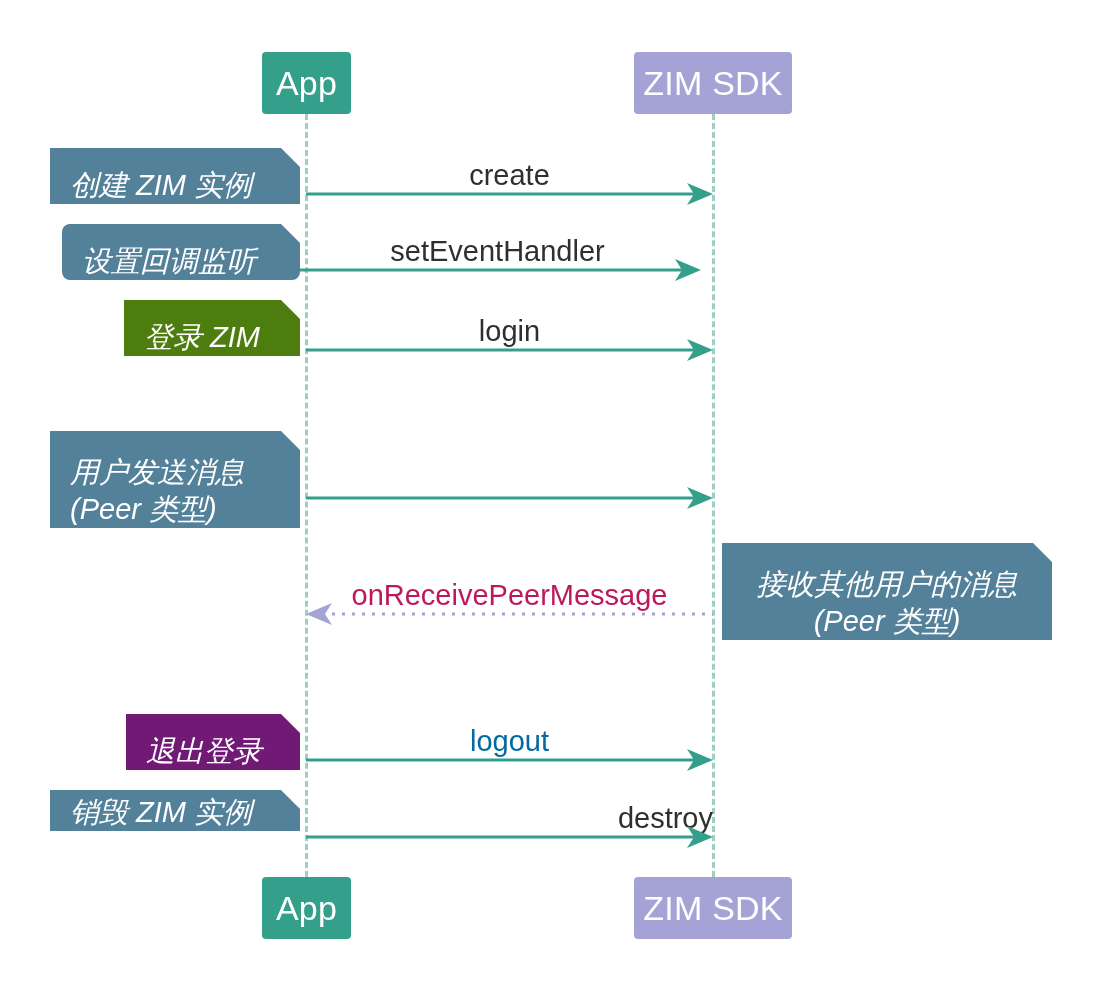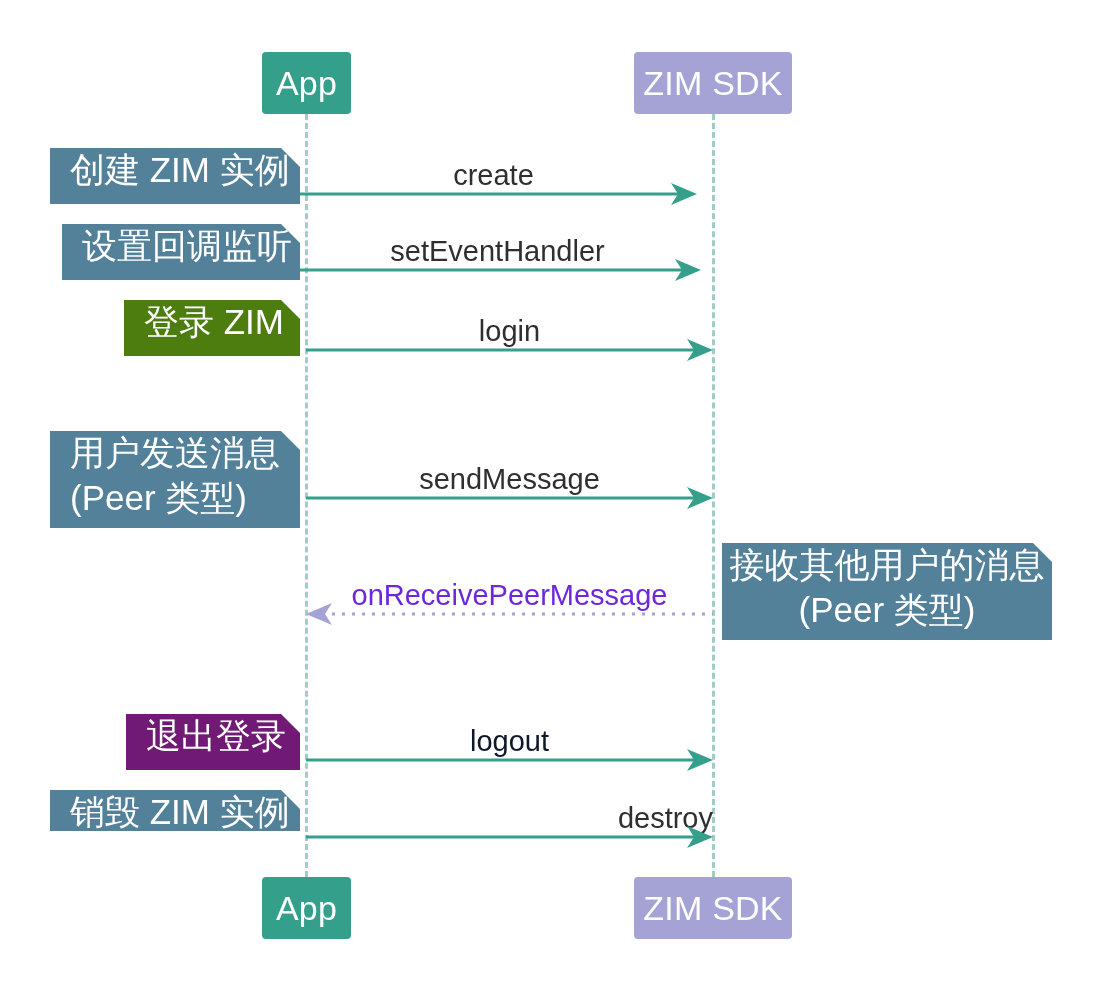--- a/index.html
+++ b/index.html
@@ -42,29 +42,30 @@
     white-space: nowrap;
   }
   .actor-app   { background: #34a08c; }
   .actor-sdk   { background: #a5a3d6; text-align: right; }
 
   
   .note {
     position: absolute;
     background: #53819a;
     color: #ffffff;
-    font-size: 35px;
+    font-size: 29px;
     line-height: 1.28;
     z-index: 3;
     box-sizing: border-box;
     display: flex;
     flex-direction: column;
-    justify-content: flex-start;
+    justify-content: flex-end;
     
     clip-path: polygon(0 0, calc(100% - 19px) 0, 100% 19px, 100% 100%, 0 100%);
+    font-style: italic;
   }
   .note.align-left   { align-items: flex-start; }
   .note.align-center { align-items: center;     }
   .note .note-line { display: block; white-space: nowrap; }
 
   
   .message {
     position: absolute;
     z-index: 2;
   }
@@ -110,21 +111,21 @@
       </div>
       <div class="actor-box actor-sdk" style="left: 634px; top: 877px; width: 158px; height: 62px; background: rgb(165, 163, 214);">
         <span>ZIM SDK</span>
       </div>
     </div>
 
   <div id="notes-layer">
       <div class="note align-left" style="left: 50px; top: 148px; width: 250px; height: 56px; background: rgb(83, 129, 154); color: rgb(255, 255, 255); padding: 0px 0px 0px 20px;">
         <span class="note-line">创建 ZIM 实例</span>
       </div>
-      <div class="note align-left" style="left: 62px; top: 224px; width: 238px; height: 56px; background: rgb(83, 129, 154); color: rgb(255, 255, 255); padding: 0px 0px 0px 20px;">
+      <div class="note align-left" style="left: 62px; top: 224px; width: 238px; height: 56px; background: rgb(83, 129, 154); color: rgb(255, 255, 255); padding: 0px 0px 0px 20px; border-radius: 8px;">
         <span class="note-line">设置回调监听</span>
       </div>
       <div class="note align-left" style="left: 124px; top: 300px; width: 176px; height: 56px; background: #4d7c0f; color: rgb(255, 255, 255); padding: 0px 0px 0px 20px;">
         <span class="note-line">登录 ZIM</span>
       </div>
       <div class="note align-left" style="left: 50px; top: 431px; width: 250px; height: 97px; background: rgb(83, 129, 154); color: rgb(255, 255, 255); padding: 0px 16px 0px 20px;">
         <span class="note-line">用户发送消息</span>
         <span class="note-line">(Peer 类型)</span>
       </div>
       <div class="note align-center" style="left: 722px; top: 543px; width: 330px; height: 97px; background: rgb(83, 129, 154); color: #ffffff; padding: 0px 14px;">
@@ -133,21 +134,21 @@
       </div>
       <div class="note align-left" style="left: 126px; top: 714px; width: 174px; height: 56px; background: #701a75; color: rgb(255, 255, 255); padding: 0px 0px 0px 20px;">
         <span class="note-line">退出登录</span>
       </div>
       <div class="note align-left" style="left: 50px; top: 790px; width: 250px; height: 41px; background: rgb(83, 129, 154); color: rgb(255, 255, 255); padding: 0px 0px 0px 20px;">
         <span class="note-line">销毁 ZIM 实例</span>
       </div>
     </div>
 
   <div id="messages-layer">
-      <div class="message" style="left: 290px; top: 150px; width: 407px; height: 50px;">
+      <div class="message" style="left: 306px; top: 150px; width: 407px; height: 50px;">
         <div class="msg-label" style="color: rgb(47, 47, 47);">create</div>
         <svg class="msg-arrow" width="407" height="22" viewBox="0 0 407 22">
           <line y1="16" y2="16" stroke="#34a08c" stroke-width="3" x1="0" x2="391"></line>
           <path fill="#34a08c" d="M 407 16 L 381 5 L 388 16 L 381 27 Z"></path>
         </svg>
       </div>
       <div class="message" style="left: 294px; top: 226px; width: 407px; height: 50px;">
         <div class="msg-label" style="color: rgb(47, 47, 47);">setEventHandler</div>
         <svg class="msg-arrow" width="407" height="22" viewBox="0 0 407 22">
           <line y1="16" y2="16" stroke="#34a08c" stroke-width="3" x1="0" x2="391"></line>
@@ -155,35 +156,34 @@
         </svg>
       </div>
       <div class="message" style="left: 306px; top: 305px; width: 407px; height: 51px;">
         <div class="msg-label" style="color: rgb(47, 47, 47);">login</div>
         <svg class="msg-arrow" width="407" height="22" viewBox="0 0 407 22">
           <line y1="16" y2="16" stroke="#34a08c" stroke-width="3" x1="0" x2="391"></line>
           <path fill="#34a08c" d="M 407 16 L 381 5 L 388 16 L 381 27 Z"></path>
         </svg>
       </div>
       <div class="message" style="left: 306px; top: 453px; width: 407px; height: 51px;">
-        <div class="msg-label" style="color: rgb(47, 47, 47);">sendMessage</div>
         <svg class="msg-arrow" width="407" height="22" viewBox="0 0 407 22">
           <line y1="16" y2="16" stroke="#34a08c" stroke-width="3" x1="0" x2="391"></line>
           <path fill="#34a08c" d="M 407 16 L 381 5 L 388 16 L 381 27 Z"></path>
         </svg>
       </div>
       <div class="message" style="left: 306px; top: 568px; width: 407px; height: 52px;">
-        <div class="msg-label" style="color: #6d28d9;">onReceivePeerMessage</div>
+        <div class="msg-label" style="color: #be185d;">onReceivePeerMessage</div>
         <svg class="msg-arrow" width="407" height="22" viewBox="0 0 407 22">
           <line y1="16" y2="16" stroke="#a5a3d6" stroke-width="3" stroke-dasharray="3 7" x1="16" x2="407"></line>
           <path fill="#a5a3d6" d="M 0 16 L 26 5 L 19 16 L 26 27 Z"></path>
         </svg>
       </div>
       <div class="message" style="left: 306px; top: 714px; width: 407px; height: 52px;">
-        <div class="msg-label" style="color: #0f172a;">logout</div>
+        <div class="msg-label" style="color: #0369a1;">logout</div>
         <svg class="msg-arrow" width="407" height="22" viewBox="0 0 407 22">
           <line y1="16" y2="16" stroke="#34a08c" stroke-width="3" x1="0" x2="391"></line>
           <path fill="#34a08c" d="M 407 16 L 381 5 L 388 16 L 381 27 Z"></path>
         </svg>
       </div>
       <div class="message" style="left: 306px; top: 792px; width: 407px; height: 51px;">
         <div class="msg-label" style="color: rgb(47, 47, 47); text-align: right;">destroy</div>
         <svg class="msg-arrow" width="407" height="22" viewBox="0 0 407 22">
           <line y1="16" y2="16" stroke="#34a08c" stroke-width="3" x1="0" x2="391"></line>
           <path fill="#34a08c" d="M 407 16 L 381 5 L 388 16 L 381 27 Z"></path>

